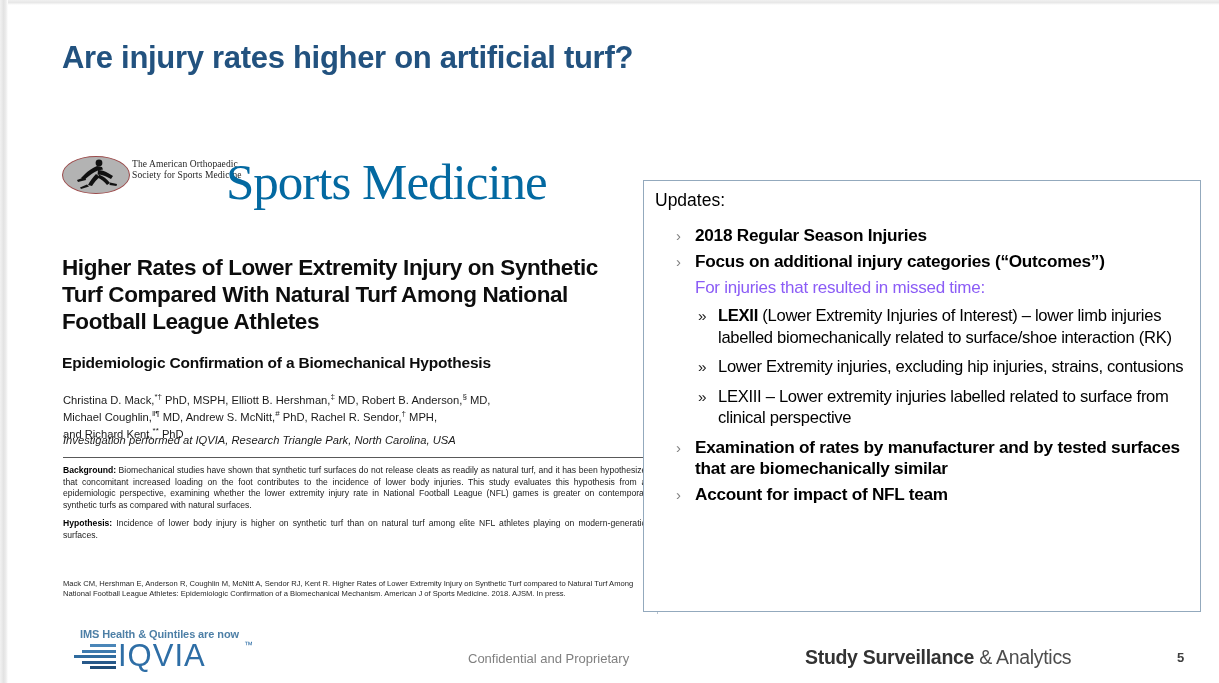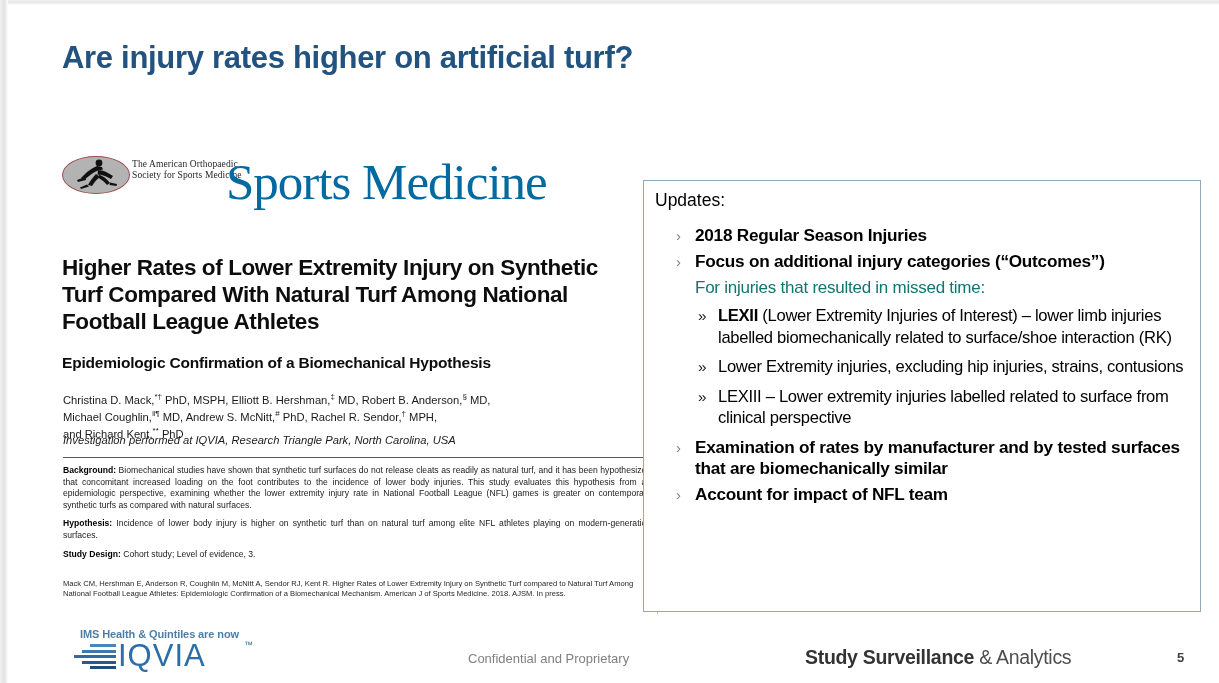--- a/index.html
+++ b/index.html
@@ -218,21 +218,21 @@
     left: 21px; top: 0px;
     font-weight: normal;
     font-size: 15px;
     color: #808080;
   }
   .plain-line {
     padding-left: 40px;
     margin-bottom: 7px;
     font-size: 17px;
     line-height: 21px;
-    color: #0f766e;
+    color: #8b5cf6;
     letter-spacing: -0.25px;
   }
   .b2 {
     position: relative;
     padding-left: 63px;
     margin-bottom: 8px;
     font-size: 16.6px;
     line-height: 21.5px;
     color: #000;
     letter-spacing: -0.3px;
@@ -372,23 +372,20 @@
 
     <div class="abs-rule"></div>
 
     <div class="abstract">
       <p>
         <b>Background:</b><span> Biomechanical studies have shown that synthetic turf surfaces do not release cleats as readily as natural turf, and it has been hypothesized that concomitant increased loading on the foot contributes to the incidence of lower body injuries. This study evaluates this hypothesis from an epidemiologic perspective, examining whether the lower extremity injury rate in National Football League (NFL) games is greater on contemporary synthetic turfs as compared with natural surfaces.</span>
       </p>
       <p>
         <b>Hypothesis:</b><span> Incidence of lower body injury is higher on synthetic turf than on natural turf among elite NFL athletes playing on modern-generation surfaces.</span>
       </p>
-      <p>
-        <b>Study Design:</b><span> Cohort study; Level of evidence, 3.</span>
-      </p>
     </div>
 
     <div class="citation">Mack CM, Hershman E, Anderson R, Coughlin M, McNitt A, Sendor RJ, Kent R. Higher Rates of Lower Extremity Injury on Synthetic Turf compared to Natural Turf Among National Football League Athletes: Epidemiologic Confirmation of a Biomechanical Mechanism. American J of Sports Medicine. 2018. AJSM. In press.</div>
   </div>
 
   <div class="updates-box">
     <div class="updates-head">Updates:</div>
 
     <div class="bullets">
 

